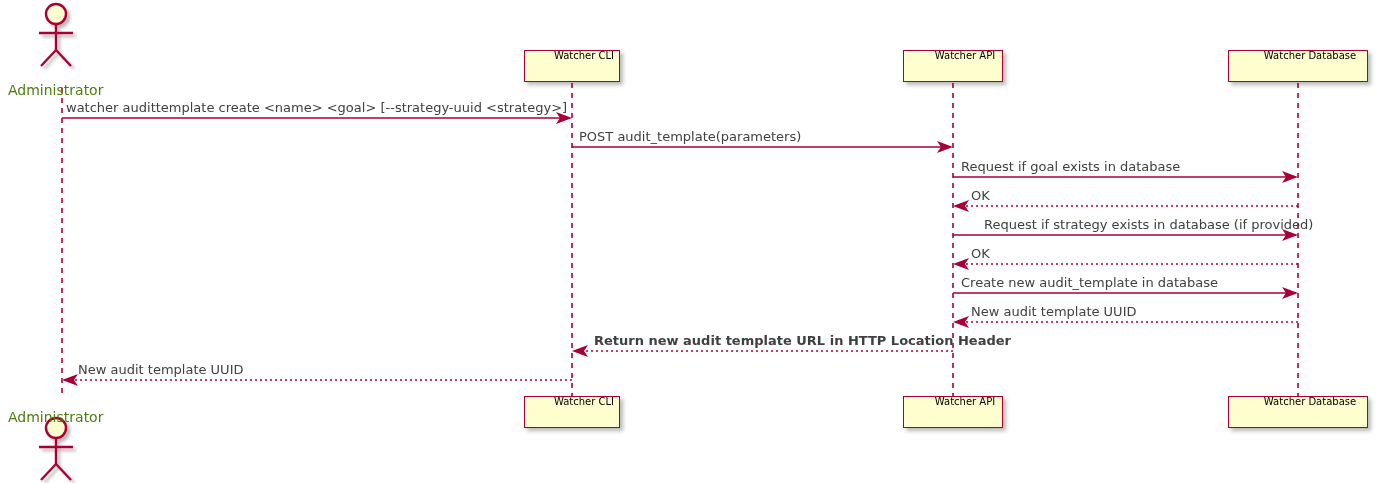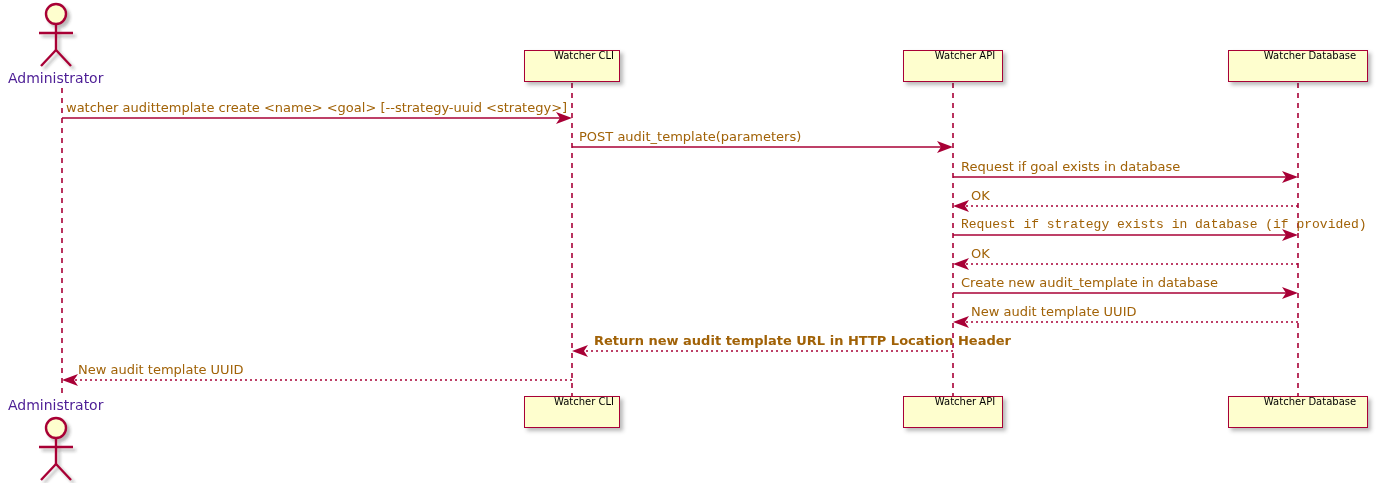--- a/index.html
+++ b/index.html
@@ -37,28 +37,29 @@
     align-items: flex-start;
     justify-content: center;
     white-space: nowrap;
     box-shadow: 3px 3px 4px rgba(40,40,40,0.32);
     z-index: 5;
     padding-left: 24px;
   }
   .actor-label {
     position: absolute;
     font-size: 14px;
-    color: #4c1d95;
+    color: #4d7c0f;
     white-space: nowrap;
     z-index: 5;
+    margin-top: 12px;
   }
   .msg-label {
     position: absolute;
     font-size: 13px;
-    color: #a16207;
+    color: #404040;
     white-space: nowrap;
     z-index: 4;
   }
 </style>
 </head>
 <body>
 
 <div id="diagram">
 
   <svg class="svg-layer" viewBox="0 0 1379 483" xmlns="http://www.w3.org/2000/svg">
@@ -174,21 +175,21 @@
   <div class="actor-label" style="left:8px; top:397px;">Administrator</div>
 
   <div class="msg-label" style="left:66px; top:100px;">watcher audittemplate create &lt;name&gt; &lt;goal&gt; [--strategy-uuid &lt;strategy&gt;]</div>
 
   <div class="msg-label" style="left:579px; top:129px;">POST audit_template(parameters)</div>
 
   <div class="msg-label" style="left:961px; top:159px;">Request if goal exists in database</div>
 
   <div class="msg-label" style="left:971px; top:188px;">OK</div>
 
-  <div class="msg-label" style="left:961px; top:217px;font-family:Liberation Mono, monospace;">Request if strategy exists in database (if provided)</div>
+  <div class="msg-label" style="left:984px; top:217px;">Request if strategy exists in database (if provided)</div>
 
   <div class="msg-label" style="left:971px; top:246px;">OK</div>
 
   <div class="msg-label" style="left:961px; top:275px;text-align:center;">Create new audit_template in database</div>
 
   <div class="msg-label" style="left:971px; top:304px;">New audit template UUID</div>
 
   <div class="msg-label" style="left:594px; top:333px;font-weight:bold;">Return new audit template URL in HTTP Location Header</div>
 
   <div class="msg-label" style="left:78px; top:362px;">New audit template UUID</div>

